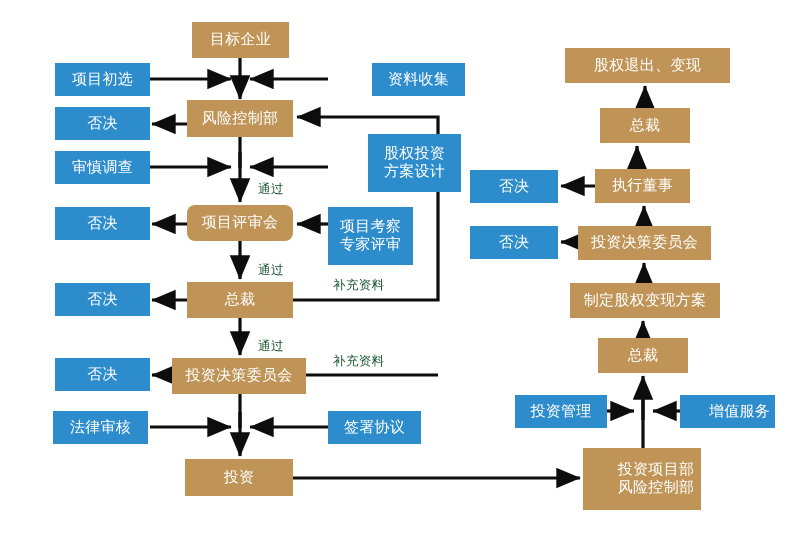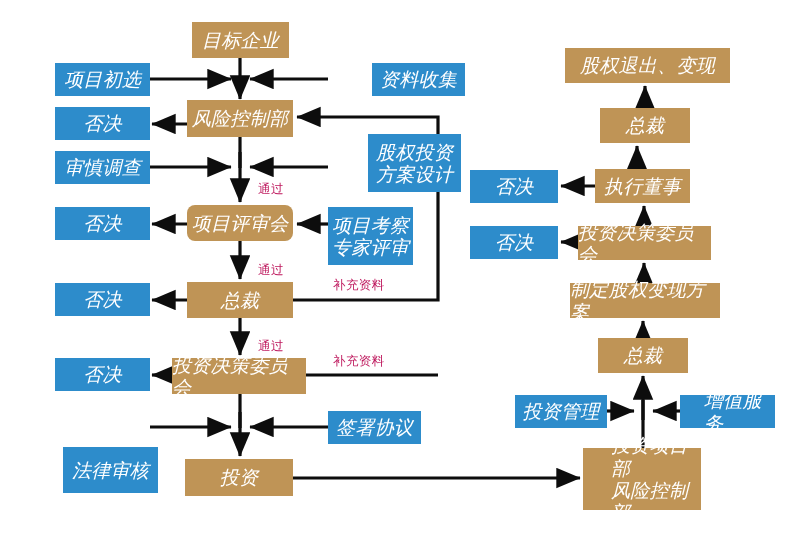--- a/index.html
+++ b/index.html
@@ -21,32 +21,31 @@
     width: 800px; height: 542px;
     pointer-events: none;
   }
   .node {
     position: absolute;
     box-sizing: border-box;
     display: flex;
     align-items: center;
     justify-content: center;
     color: #ffffff;
-    font-size: 19px;
+    font-size: 15px;
     line-height: 1.18;
     letter-spacing: 0.3px;
     white-space: pre-line;
     z-index: 3;
-    font-style: italic;
   }
   .node.brown { background: #bf9456; }
   .node.blue  { background: #2d8ccb; }
   .edge-label {
     position: absolute;
-    color: #be185d;
+    color: #14532d;
     font-size: 12.5px;
     z-index: 4;
     white-space: nowrap;
     letter-spacing: 0.4px;
   }
 </style>
 </head>
 <body>
 
 <div id="canvas">
@@ -127,21 +126,21 @@
       <div class="node blue" style="left: 328px; top: 134px; width: 93px; height: 58px; margin-left: 40px;">股权投资
 方案设计</div>
       <div class="node brown" style="left: 187px; top: 205px; width: 106px; height: 36px; border-radius: 8px;">项目评审会</div>
       <div class="node blue" style="left: 55px; top: 207px; width: 95px; height: 33px;">否决</div>
       <div class="node blue" style="left: 328px; top: 207px; width: 85px; height: 58px;">项目考察
 专家评审</div>
       <div class="node brown" style="left: 187px; top: 282px; width: 106px; height: 36px;">总裁</div>
       <div class="node blue" style="left: 55px; top: 283px; width: 95px; height: 33px;">否决</div>
       <div class="node brown" style="left: 172px; top: 358px; width: 134px; height: 36px;">投资决策委员会</div>
       <div class="node blue" style="left: 55px; top: 358px; width: 95px; height: 33px;">否决</div>
-      <div class="node blue" style="left: 63px; top: 411px; width: 95px; height: 46px; margin-top: 36px;">法律审核</div>
+      <div class="node blue" style="left: 53px; top: 411px; width: 95px; height: 33px;">法律审核</div>
       <div class="node blue" style="left: 328px; top: 411px; width: 93px; height: 33px;">签署协议</div>
       <div class="node brown" style="left: 185px; top: 459px; width: 108px; height: 37px;">投资</div>
       <div class="node brown" style="left: 565px; top: 48px; width: 165px; height: 35px;">股权退出、变现</div>
       <div class="node brown" style="left: 600px; top: 108px; width: 90px; height: 35px;">总裁</div>
       <div class="node brown" style="left: 595px; top: 169px; width: 95px; height: 34px;">执行董事</div>
       <div class="node blue" style="left: 470px; top: 170px; width: 88px; height: 33px;">否决</div>
       <div class="node brown" style="left: 578px; top: 226px; width: 133px; height: 34px;">投资决策委员会</div>
       <div class="node blue" style="left: 470px; top: 226px; width: 88px; height: 33px;">否决</div>
       <div class="node brown" style="left: 570px; top: 283px; width: 150px; height: 35px;">制定股权变现方案</div>
       <div class="node brown" style="left: 598px; top: 338px; width: 90px; height: 35px;">总裁</div>

